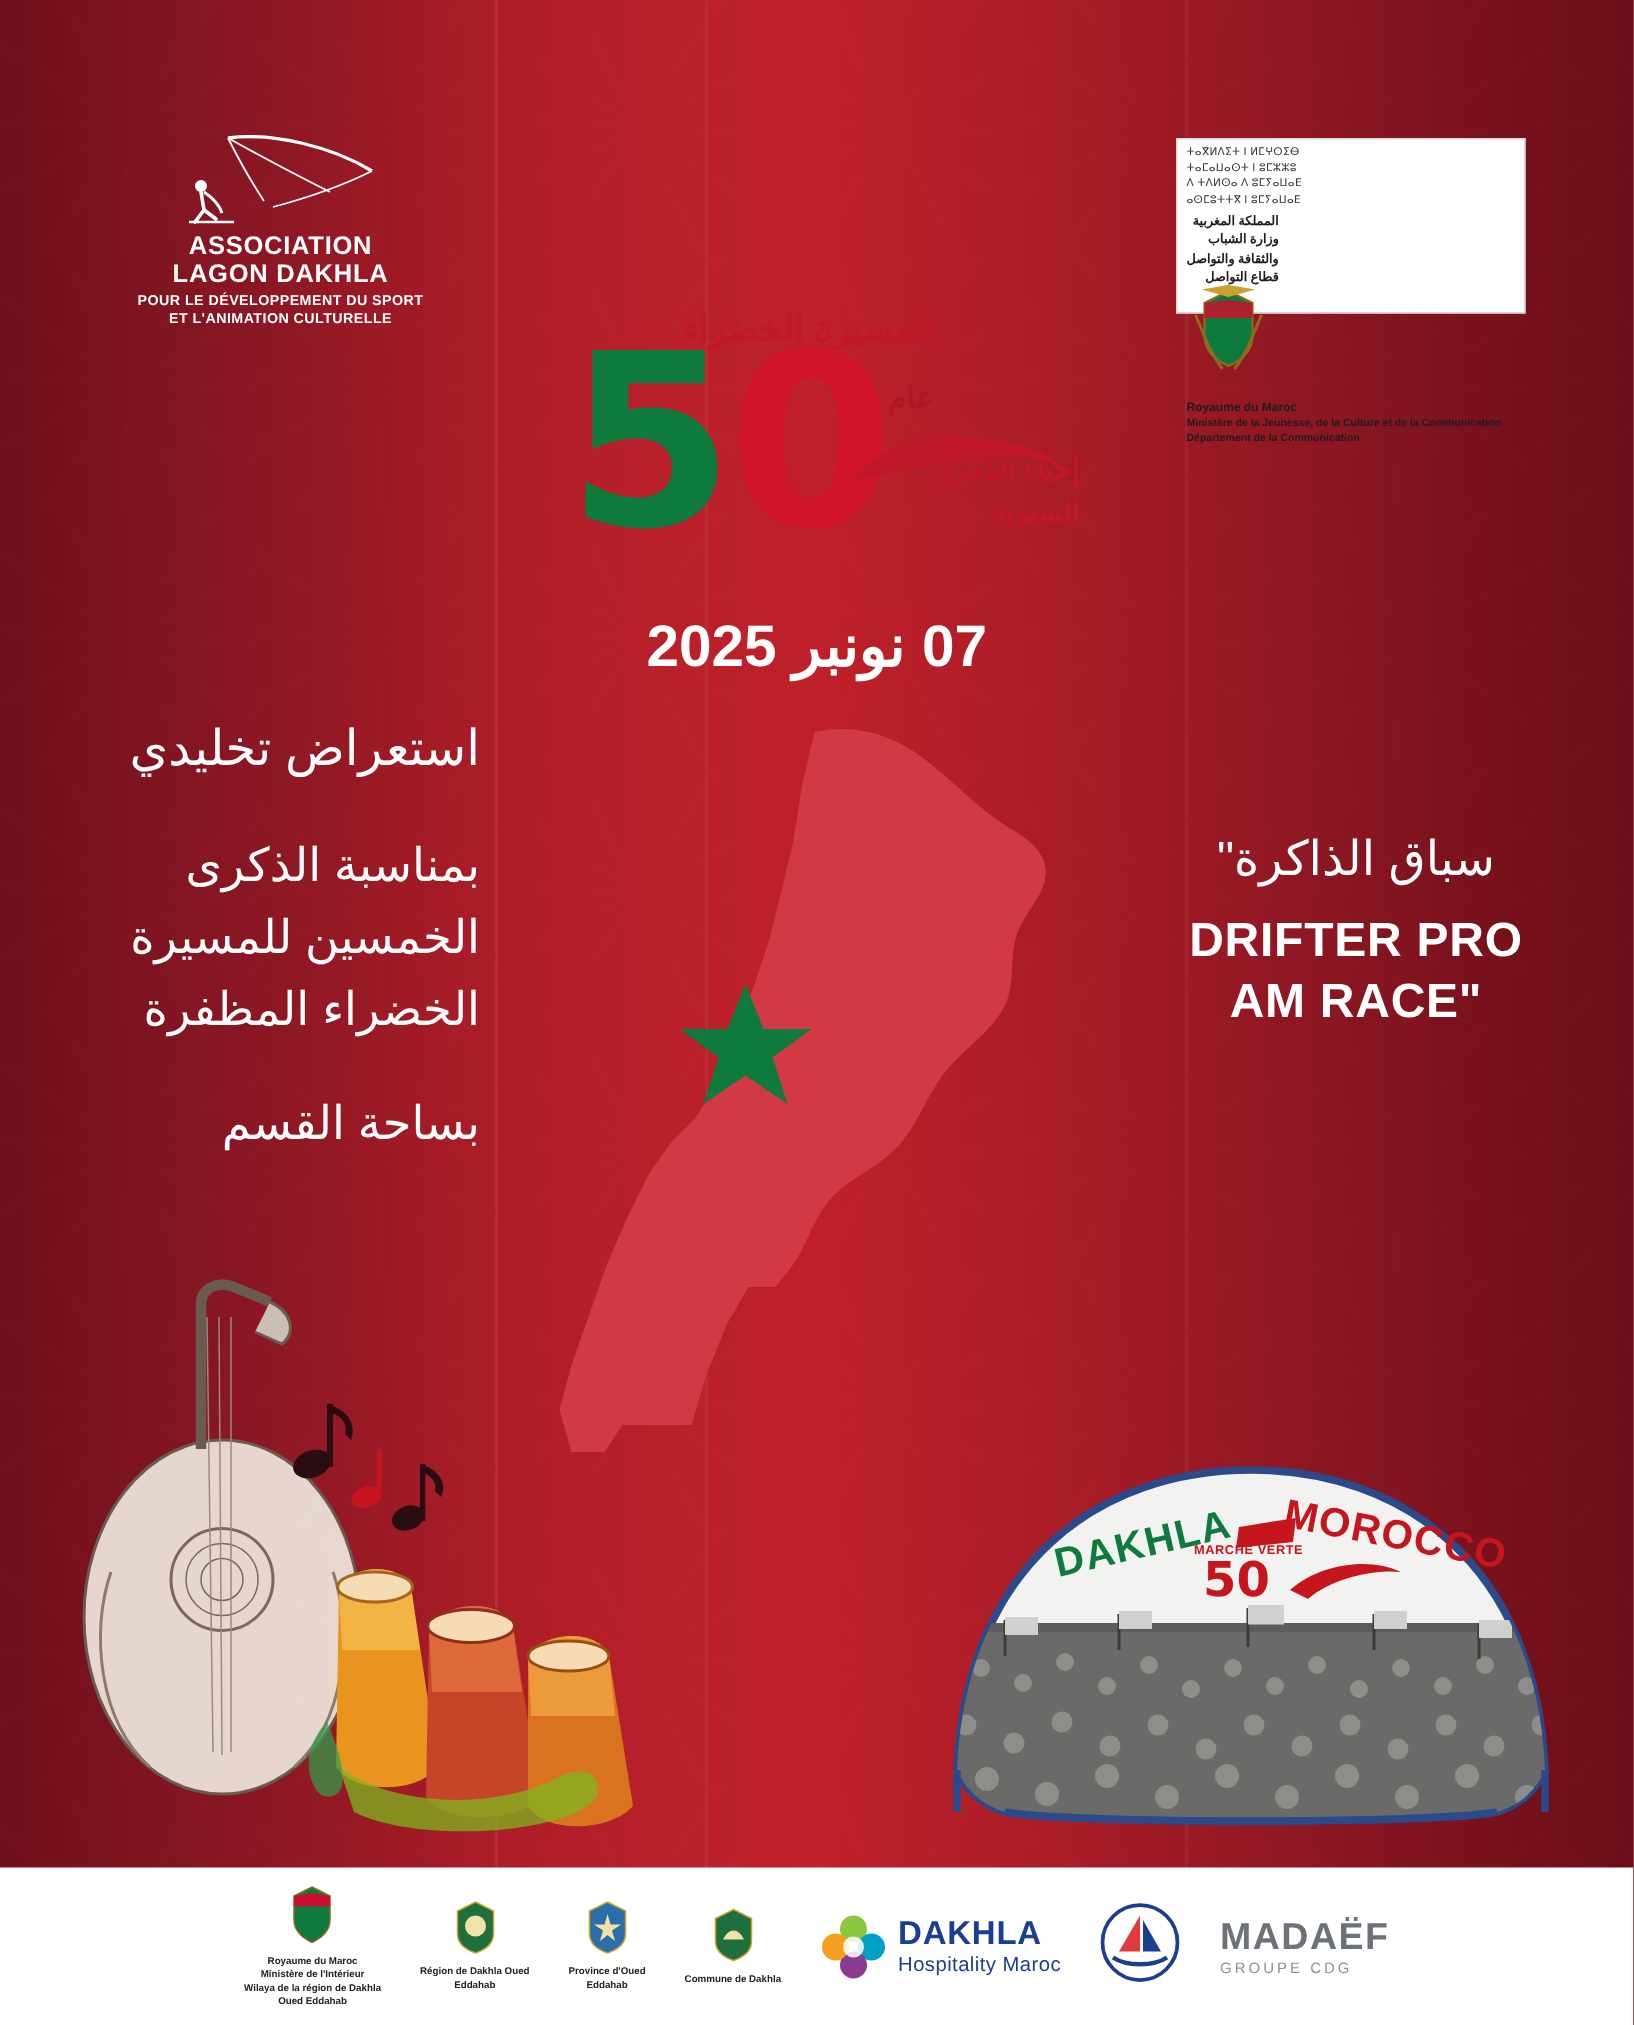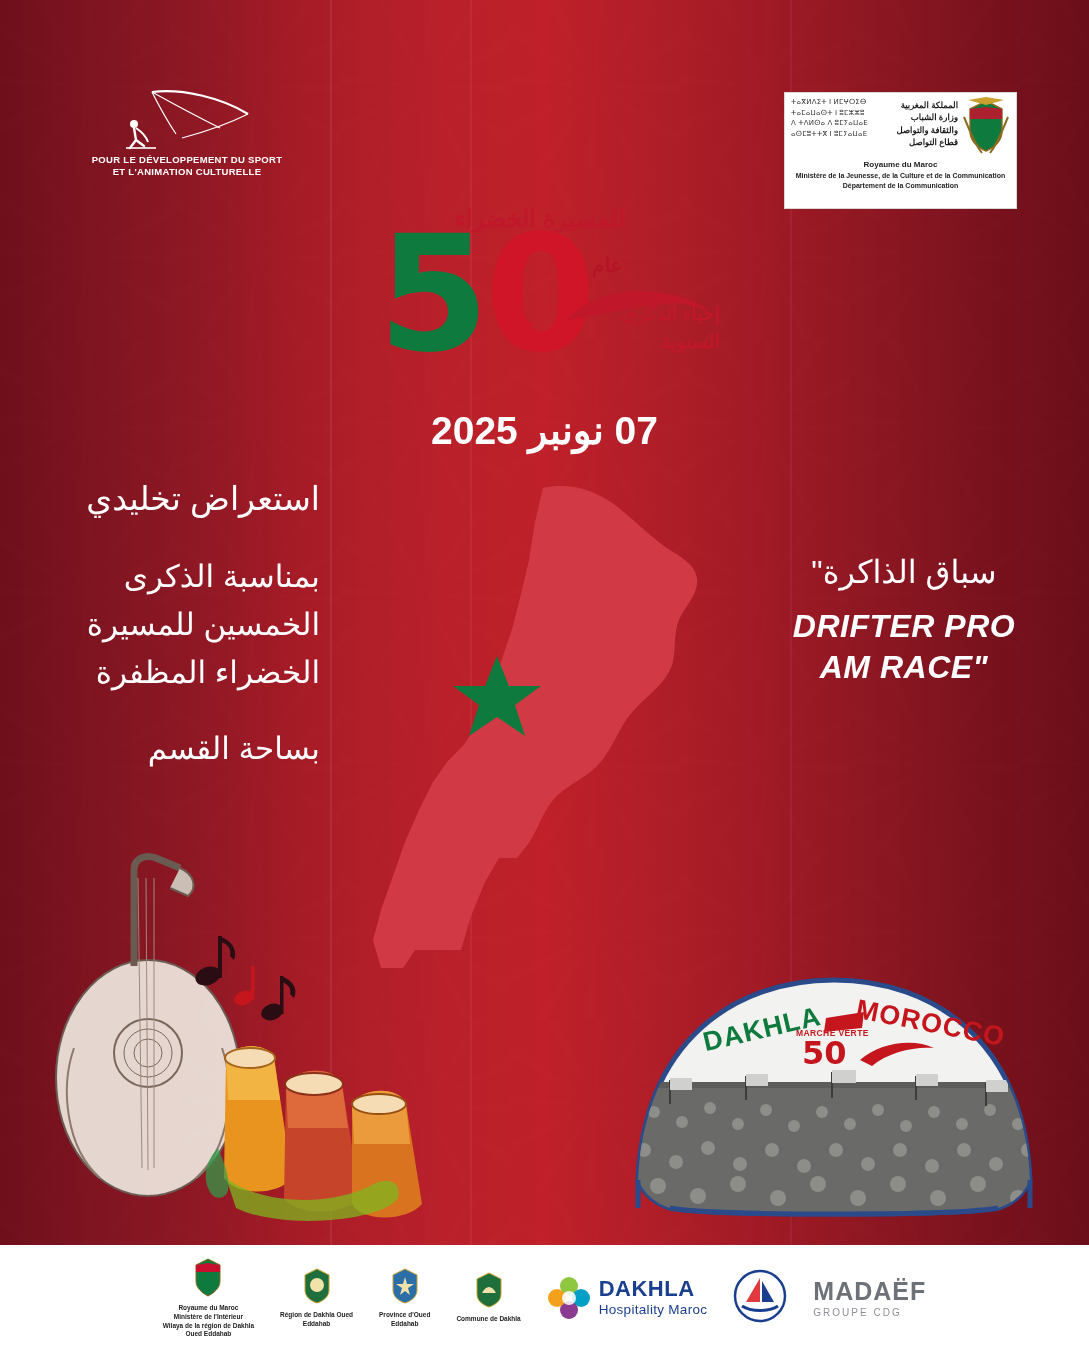--- a/index.html
+++ b/index.html
@@ -90,43 +90,43 @@
     right: 72px;
     top: 92px;
     width: 233px;
     height: 117px;
     background: #ffffff;
     border: 1px solid #d8d8d8;
     color: #2b2b2b;
     padding: 4px 6px;
     box-sizing: border-box;
   }
-  .ministry .row { display: flex; align-items: flex-start; justify-content: center; }
+  .ministry .row { display: flex; align-items: flex-start; justify-content: center; flex-direction: column; }
   .ministry .ar {
     text-align: right;
     direction: rtl;
     font-size: 8.5px;
     line-height: 1.45;
     font-weight: bold;
     color: #1d1d1d;
     flex: 1;
     padding-top: 2px;
   }
   .ministry .tif {
     font-size: 7px;
     line-height: 1.5;
     color: #333;
     letter-spacing: 0.2px;
   }
   .ministry .emblem { width: 48px; height: 60px; margin-left: 4px; }
   .ministry .fr {
-    text-align: center;
+    text-align: left;
     font-size: 7px;
     line-height: 1.4;
-    margin-top: 2px;
+    margin-top: 16px;
     font-weight: bold;
     color: #1d1d1d;
   }
   .ministry .fr .kingdom { font-size: 8px; margin-bottom: 1px; }
 
   
   .fifty {
     position: absolute;
     left: 370px;
     top: 205px;
@@ -238,21 +238,20 @@
     text-align: center;
     color: #ffffff;
   }
   .race-title .ar { font-size: 32px; direction: rtl; line-height: 1.3; }
   .race-title .en {
     font-size: 32px;
     font-weight: bold;
     line-height: 1.28;
     margin-top: 12px;
     letter-spacing: 0.5px;
-    font-style: italic;
   }
 
   
   .instruments {
     position: absolute;
     left: 30px;
     bottom: 122px;
     width: 420px;
     height: 380px;
   }
@@ -347,20 +346,24 @@
       <svg width="150" height="62" viewBox="0 0 150 62">
         <path d="M40 4 C70 0 110 10 136 26" stroke="#ffffff" stroke-width="2.2" fill="none"></path>
         <path d="M40 4 C58 14 80 26 108 40" stroke="#ffffff" stroke-width="1.2" fill="none"></path>
         <path d="M40 4 C48 20 56 34 64 46" stroke="#ffffff" stroke-width="1.2" fill="none"></path>
         <path d="M136 26 C120 34 100 42 70 50" stroke="#ffffff" stroke-width="1.2" fill="none"></path>
         <path d="M24 40 C30 44 34 48 36 54" stroke="#ffffff" stroke-width="2" fill="none"></path>
         <circle cx="22" cy="36" r="4" fill="#ffffff"></circle>
         <path d="M22 40 L24 52 L18 60 M24 52 L32 58" stroke="#ffffff" stroke-width="2.4" fill="none" stroke-linecap="round"></path>
         <path d="M14 60 L44 60" stroke="#ffffff" stroke-width="1.6"></path>
       </svg>
+    </div>
+    <div class="assoc-name">
+      <span>ASSOCIATION</span><br>
+      <span>LAGON DAKHLA</span>
     </div>
     <div class="assoc-sub">
       <span>POUR LE DÉVELOPPEMENT DU SPORT</span><br>
       <span>ET L'ANIMATION CULTURELLE</span>
     </div>
   </div>
 
   <div class="ministry">
     <div class="row">
       <div class="tif">

